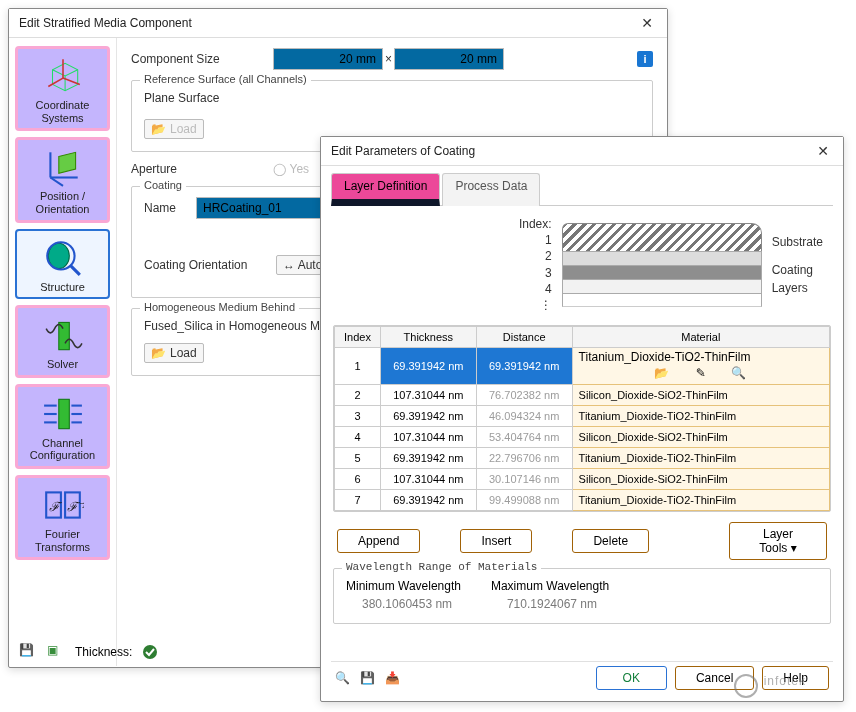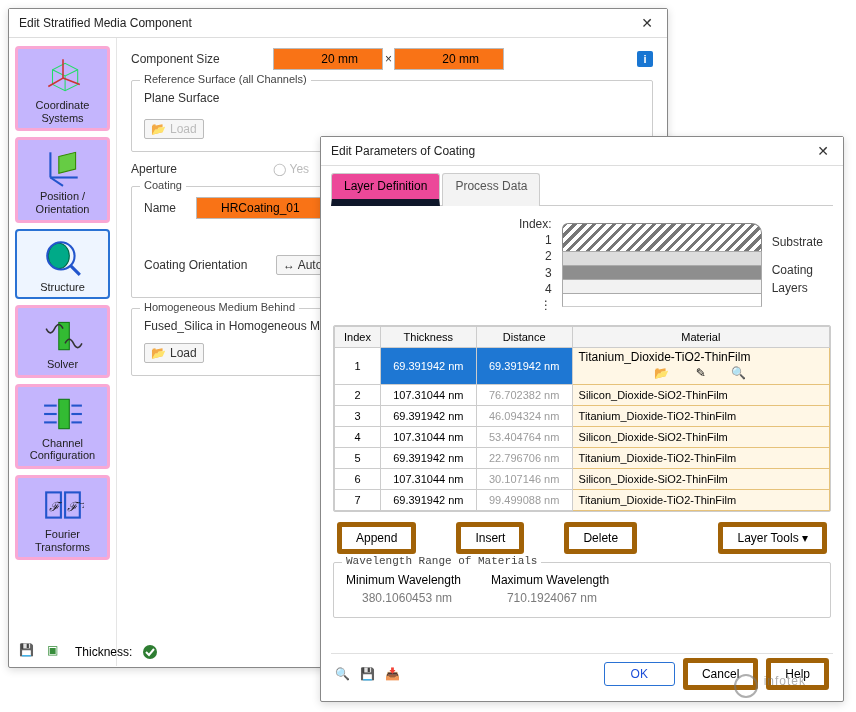--- a/index.html
+++ b/index.html
@@ -17,21 +17,21 @@
 .side-item { border: 3px solid #f9a8d4; border-radius: 4px; padding: 6px 2px 4px; text-align: center; background: #c4b5fd; cursor: pointer; }
 .side-item.selected { border: 2px solid #2a72d4; background: #eef5ff; }
 .side-item .icon { width: 42px; height: 42px; margin: 0 auto 2px; display: block; }
 .side-item .lbl { font-size: 11px; line-height: 1.15; color: #222; }
 
 .main1 { flex: 1; padding: 10px 14px; color: #333; }
 .row { display: flex; align-items: center; gap: 2px; margin-bottom: 10px; }
 .row .label { width: 140px; color: #333; }
 .fieldset { border: 1px solid #ccc; border-radius: 2px; padding: 10px 12px 12px; margin-bottom: 10px; position: relative; }
 .fieldset .legend { position: absolute; top: -8px; left: 8px; background: #fff; padding: 0 4px; font-size: 11px; color: #444; }
-input.txt { border: 1px solid #bbb; padding: 3px 24px; background: #f97316; }
+input.txt { border: 1px solid #bbb; padding: 3px 6px; background: #0369a1; }
 input.txt.num { text-align: right; width: 110px; }
 .small-btn { border: 1px solid #bbb; background: #f6f6f6; border-radius: 2px; padding: 2px 6px; cursor: pointer; display: inline-flex; align-items: center; gap: 4px; }
 .muted { color: #bbb; }
 .info-badge { width: 16px; height: 16px; background: #1976d2; color: #fff; font-weight: bold; text-align: center; line-height: 16px; border-radius: 2px; font-size: 11px; }
 
 .footer1 { position: absolute; bottom: 6px; left: 10px; display: flex; align-items: center; gap: 10px; }
 .ic16 { width: 18px; height: 18px; display: inline-block; }
 
 
 .win2 { left: 320px; top: 136px; width: 524px; height: 566px; border-radius: 2px; z-index: 2; }
@@ -55,22 +55,22 @@
 table { border-collapse: collapse; width: 100%; }
 th, td { border: 1px solid #ccc; font-size: 11px; padding: 4px 6px; text-align: center; vertical-align: middle; }
 th { background: #f4f4f4; font-weight: 500; }
 td.sel { background: #1e77d3; color: #fff; }
 td.dist { color: #9c9c9c; }
 td.mat { text-align: left; background: #fff7e6; border-color: #e6c27a; }
 tr.selrow td.mat { padding: 2px 6px 4px; }
 .mat-actions { display: flex; gap: 26px; margin-top: 2px; justify-content: center; }
 
 .btnrow { display: flex; gap: 40px; padding: 2px 6px 6px; align-items: center; }
-.btn { border: 5px solid #a16207; background: #fff; border-radius: 3px; padding: 4px 14px; cursor: pointer; }
-.btn.primary { border: 1px solid #2a72d4; color: #1d4ed8; padding: 4px 26px; }
+.btn { border: 1px solid #a16207; background: #fff; border-radius: 3px; padding: 4px 20px; cursor: pointer; }
+.btn.primary { border: 1px solid #2a72d4; color: #15803d; padding: 4px 26px; }
 .btn.drop::after { content: " \25BE"; }
 
 .wave { border: 1px solid #ccc; border-radius: 2px; padding: 10px 12px 12px; margin: 2px 2px 8px; position: relative; }
 .wave .legend { position: absolute; top: -8px; left: 8px; background: #fff; padding: 0 4px; font-size: 11px; color: #444; font-family: Liberation Mono, monospace; }
 .wave .cols { display: flex; gap: 30px; }
 .wave .val { color: #7a7a7a; margin-top: 4px; margin-left: 16px; }
 
 .footer2 { display: flex; justify-content: space-between; align-items: center; padding: 4px 4px 0; border-top: 1px solid #e0e0e0; margin-top: auto; }
 .footer2 .right { display: flex; gap: 8px; align-items: center; }
 

